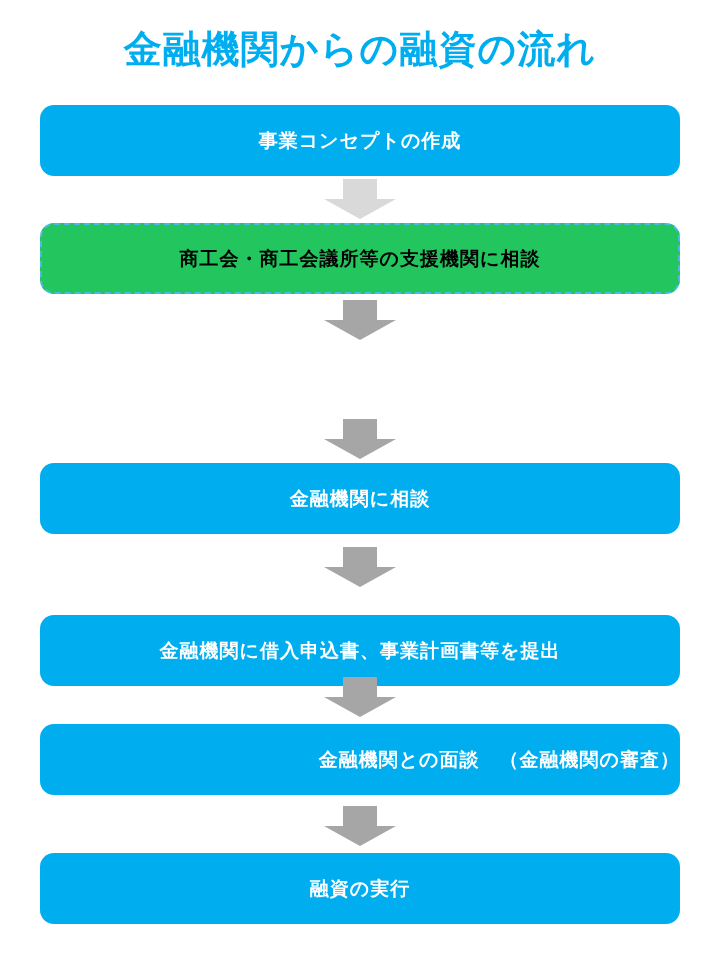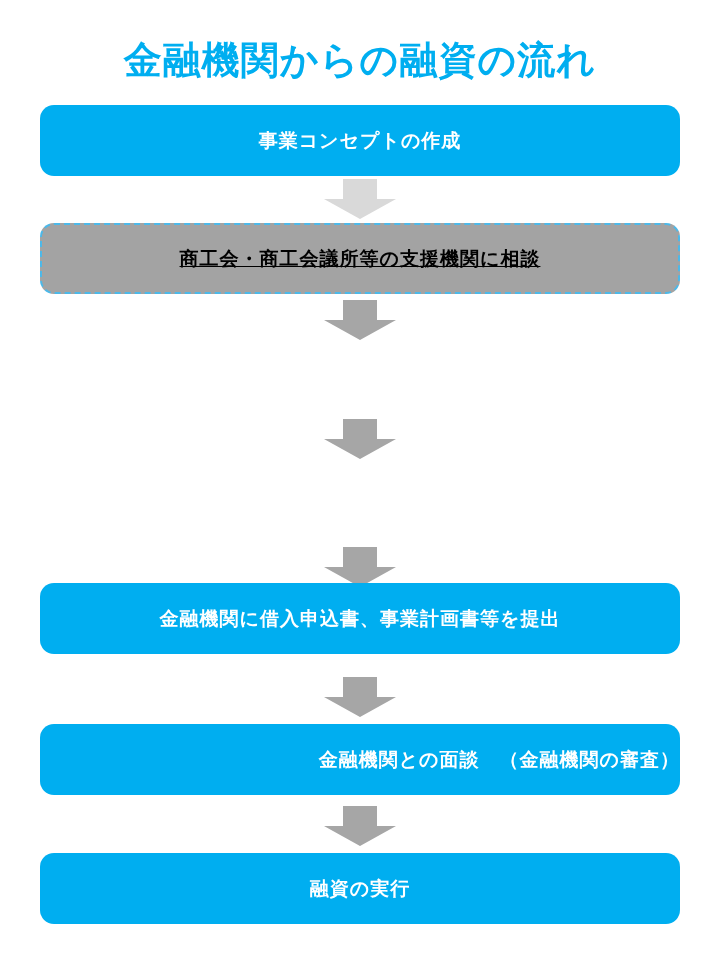--- a/index.html
+++ b/index.html
@@ -11,21 +11,21 @@
     position: relative;
     width: 720px;
     height: 960px;
     background: #ffffff;
     overflow: hidden;
     font-family: "Liberation Sans", "DejaVu Sans", sans-serif;
   }
   .title {
     position: absolute;
     left: 0;
-    top: 35px;
+    top: 24px;
     width: 720px;
     text-align: center;
     font-size: 38px;
     font-weight: bold;
     letter-spacing: 1px;
     color: #00AEF0;
   }
   .step {
     position: absolute;
     left: 40px;
@@ -39,36 +39,35 @@
     text-align: center;
     font-size: 19px;
     font-weight: bold;
     letter-spacing: 1px;
   }
   .step.solid {
     background: #00AEF0;
     color: #ffffff;
   }
   .step.dashed {
-    background: #a3a3a3;
+    background: #22c55e;
     border: 2px dashed #4DB8E8;
     color: #000000;
-    text-decoration: underline;
   }
   .arrow {
     position: absolute;
     left: 324px;
     width: 72px;
     height: 40px;
   }
   .b1 { top: 105px; }
   .b2 { top: 223px; }
   .b3 { top: 340px; }
   .b4 { top: 463px; }
-  .b5 { top: 583px; }
+  .b5 { top: 615px; }
   .b6 { top: 724px; justify-content: flex-end; }
   .b7 { top: 853px; }
   .a1 { top: 179px; }
   .a2 { top: 300px; }
   .a3 { top: 419px; }
   .a4 { top: 547px; }
   .a5 { top: 677px; }
   .a6 { top: 806px; }
 </style>
 </head>
@@ -92,20 +91,23 @@
 
   <svg class="arrow a2" viewBox="0 0 72 40">
     <polygon points="19,0 53,0 53,20 72,20 36,40 0,20 19,20" fill="#A6A6A6"></polygon>
   </svg>
 
 
   <svg class="arrow a3" viewBox="0 0 72 40">
     <polygon points="19,0 53,0 53,20 72,20 36,40 0,20 19,20" fill="#A6A6A6"></polygon>
   </svg>
 
+  <div class="step solid b4">
+    <span>金融機関に相談</span>
+  </div>
 
   <svg class="arrow a4" viewBox="0 0 72 40">
     <polygon points="19,0 53,0 53,20 72,20 36,40 0,20 19,20" fill="#A6A6A6"></polygon>
   </svg>
 
   <div class="step solid b5">
     <span>金融機関に借入申込書、事業計画書等を提出</span>
   </div>
 
   <svg class="arrow a5" viewBox="0 0 72 40">

